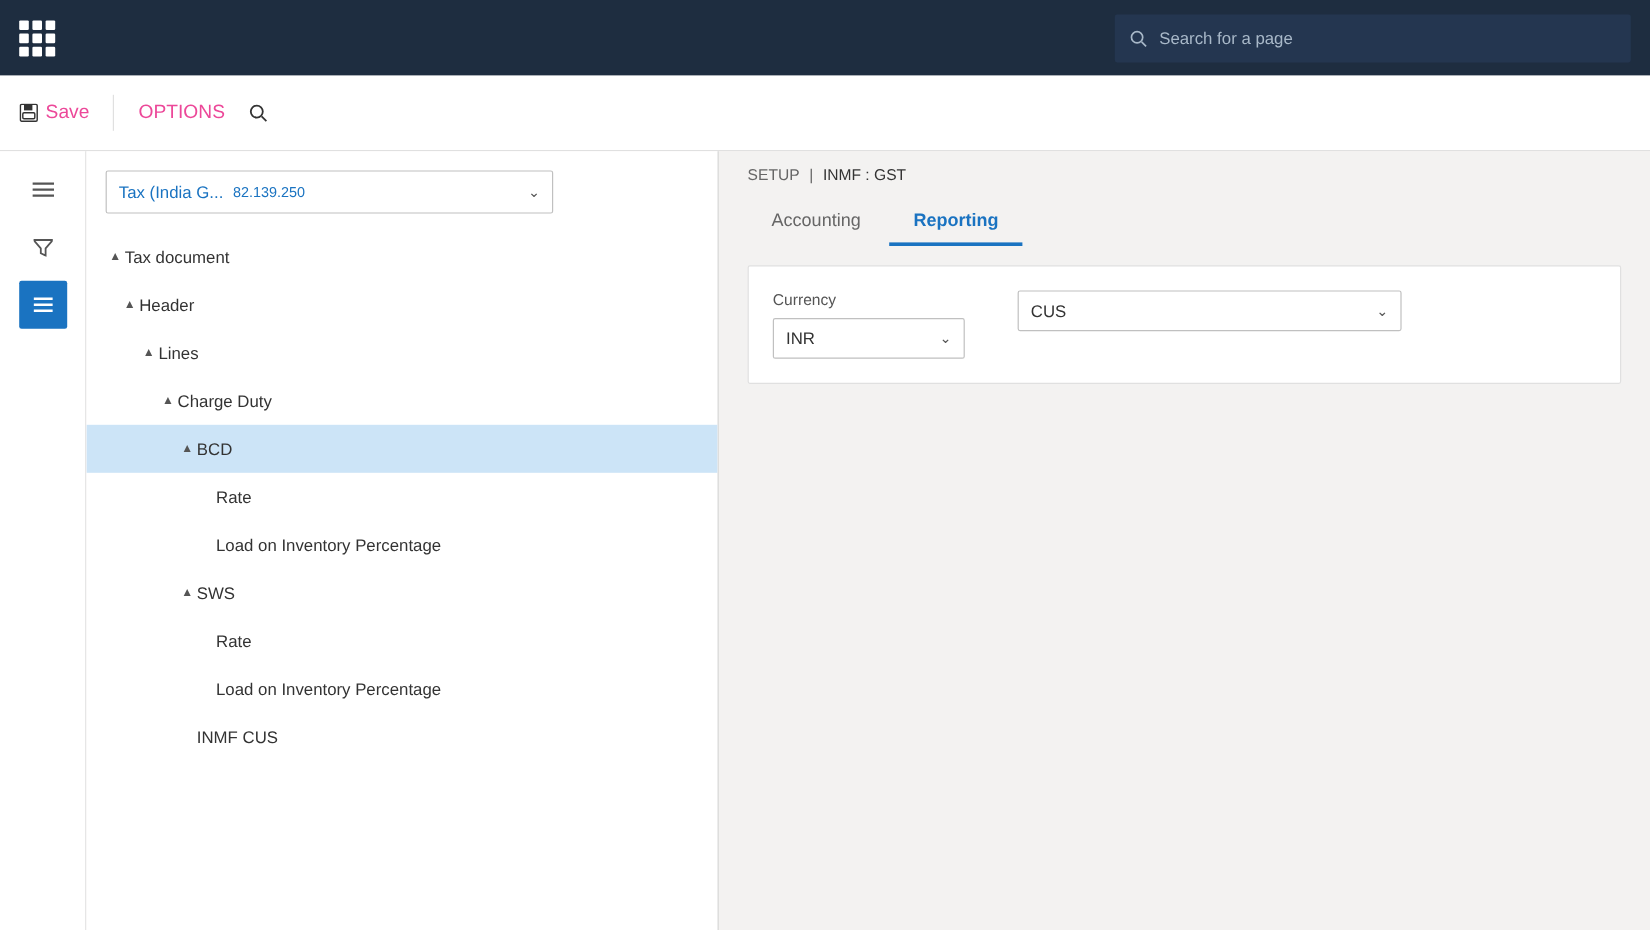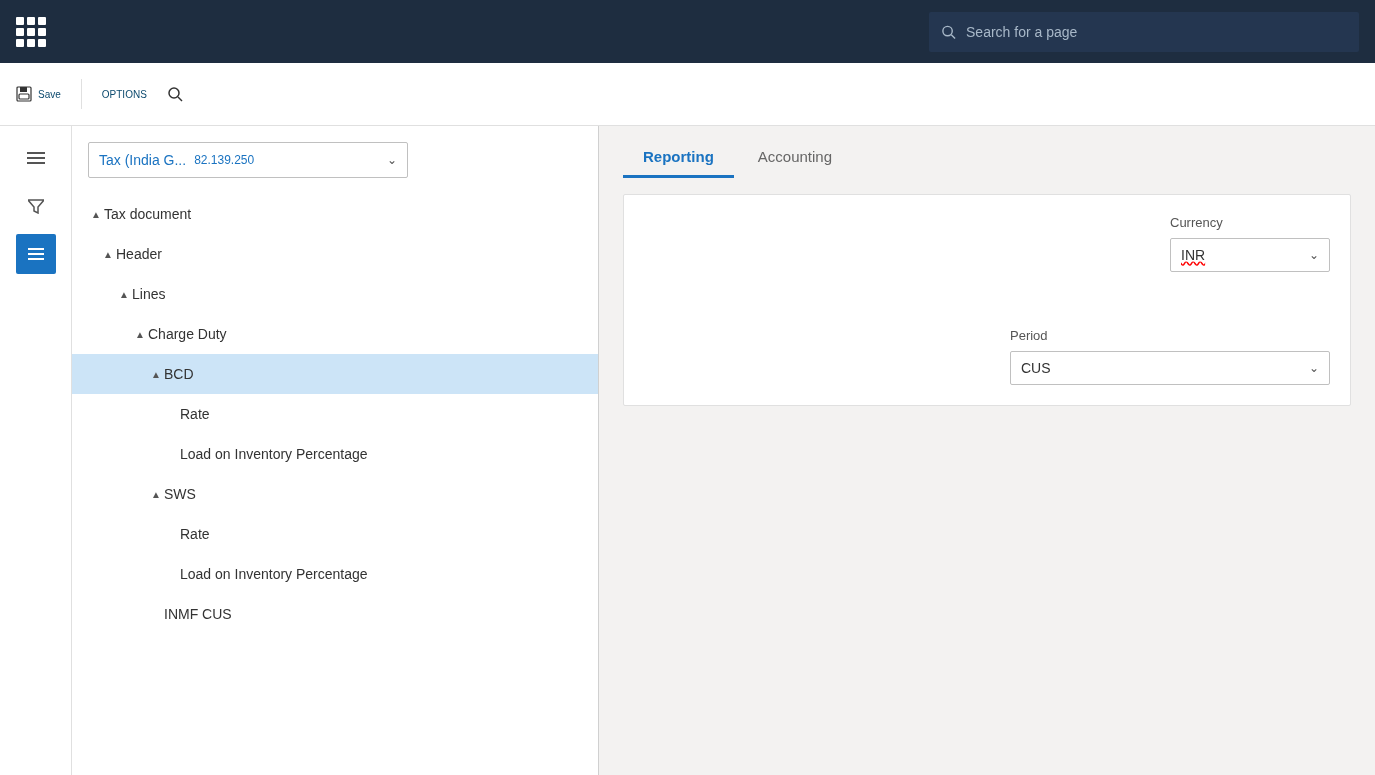--- a/index.html
+++ b/index.html
@@ -60,22 +60,22 @@
       display: flex;
       align-items: center;
       padding: 0 16px;
       gap: 20px;
       border-bottom: 1px solid #e0e0e0;
     }
     .toolbar-btn {
       display: flex;
       align-items: center;
       gap: 6px;
-      font-size: 10px;
-      color: #0c4a6e;
+      font-size: 16px;
+      color: #ec4899;
       cursor: pointer;
       background: none;
       border: none;
       font-family: inherit;
     }
     .toolbar-divider {
       width: 1px; height: 30px; background: #e0e0e0;
     }
 
     
@@ -129,21 +129,21 @@
     }
     .config-dropdown {
       display: flex;
       align-items: center;
       border: 1px solid #c0c0c0;
       border-radius: 2px;
       height: 36px;
       padding: 0 10px;
       background: white;
       cursor: pointer;
-      width: 320px;
+      width: 373px;
       justify-content: space-between;
     }
     .config-dropdown-left {
       display: flex;
       align-items: center;
       gap: 8px;
     }
     .config-name { font-size: 14px; color: #1a73c1; }
     .config-version { font-size: 12px; color: #1a73c1; }
 
@@ -215,23 +215,22 @@
     .values-card-header {
       padding: 14px 20px;
       font-size: 15px;
       font-weight: 600;
       color: #333;
       border-bottom: 1px solid #e8e8e8;
     }
     .values-card-body {
       padding: 20px;
       display: flex;
-      gap: 56px;
-      align-items: flex-end;
-      flex-direction: column;
+      gap: 44px;
+      align-items: flex-start;
     }
     .field-group {
       display: flex;
       flex-direction: column;
       gap: 8px;
     }
     .field-label {
       font-size: 13px;
       color: #555;
     }
@@ -243,21 +242,21 @@
       height: 34px;
       background: white;
       cursor: pointer;
       min-width: 160px;
       padding: 0 10px;
       justify-content: space-between;
       font-size: 14px;
       color: #333;
     }
     .field-dropdown.wide { min-width: 320px; }
-    .inr-text { text-decoration: underline; text-decoration-color: red; text-decoration-style: wavy; }
+    .inr-text { text-decoration-color: red; text-decoration-style: wavy; }
     .chevron-down {
       font-size: 12px;
       color: #555;
     }
   </style>
 </head>
 <body>
 
 <div class="top-bar">
   <div class="top-bar-left">
@@ -392,43 +391,47 @@
         <div class="tree-item">
           <span class="tree-indent" style="width: 76px;"></span>
           <span class="tree-arrow"></span>
           <span>INMF CUS</span>
         </div>
       </div>
   </div>
 
   <div class="content-panel">
 
+    <div class="breadcrumb-bar">
+      <span>SETUP</span>
+      <span>|</span>
+      <span class="breadcrumb-active">INMF : GST</span>
+    </div>
 
     <div class="tabs-bar">
+      <div class="tab">
+        <span>Accounting</span>
+      </div>
       <div class="tab active">
         <span>Reporting</span>
-      </div>
-      <div class="tab">
-        <span>Accounting</span>
       </div>
     </div>
 
     <div class="values-card">
       <div class="values-card-body">
 
         <div class="field-group">
           <label class="field-label">Currency</label>
           <div class="field-dropdown">
             <span class="inr-text">INR</span>
             <span class="chevron-down">⌄</span>
           </div>
         </div>
 
         <div class="field-group">
-          <label class="field-label">Period</label>
           <div class="field-dropdown wide">
             <span>CUS</span>
             <span class="chevron-down">⌄</span>
           </div>
         </div>
 
       </div>
     </div>
 
   </div>

